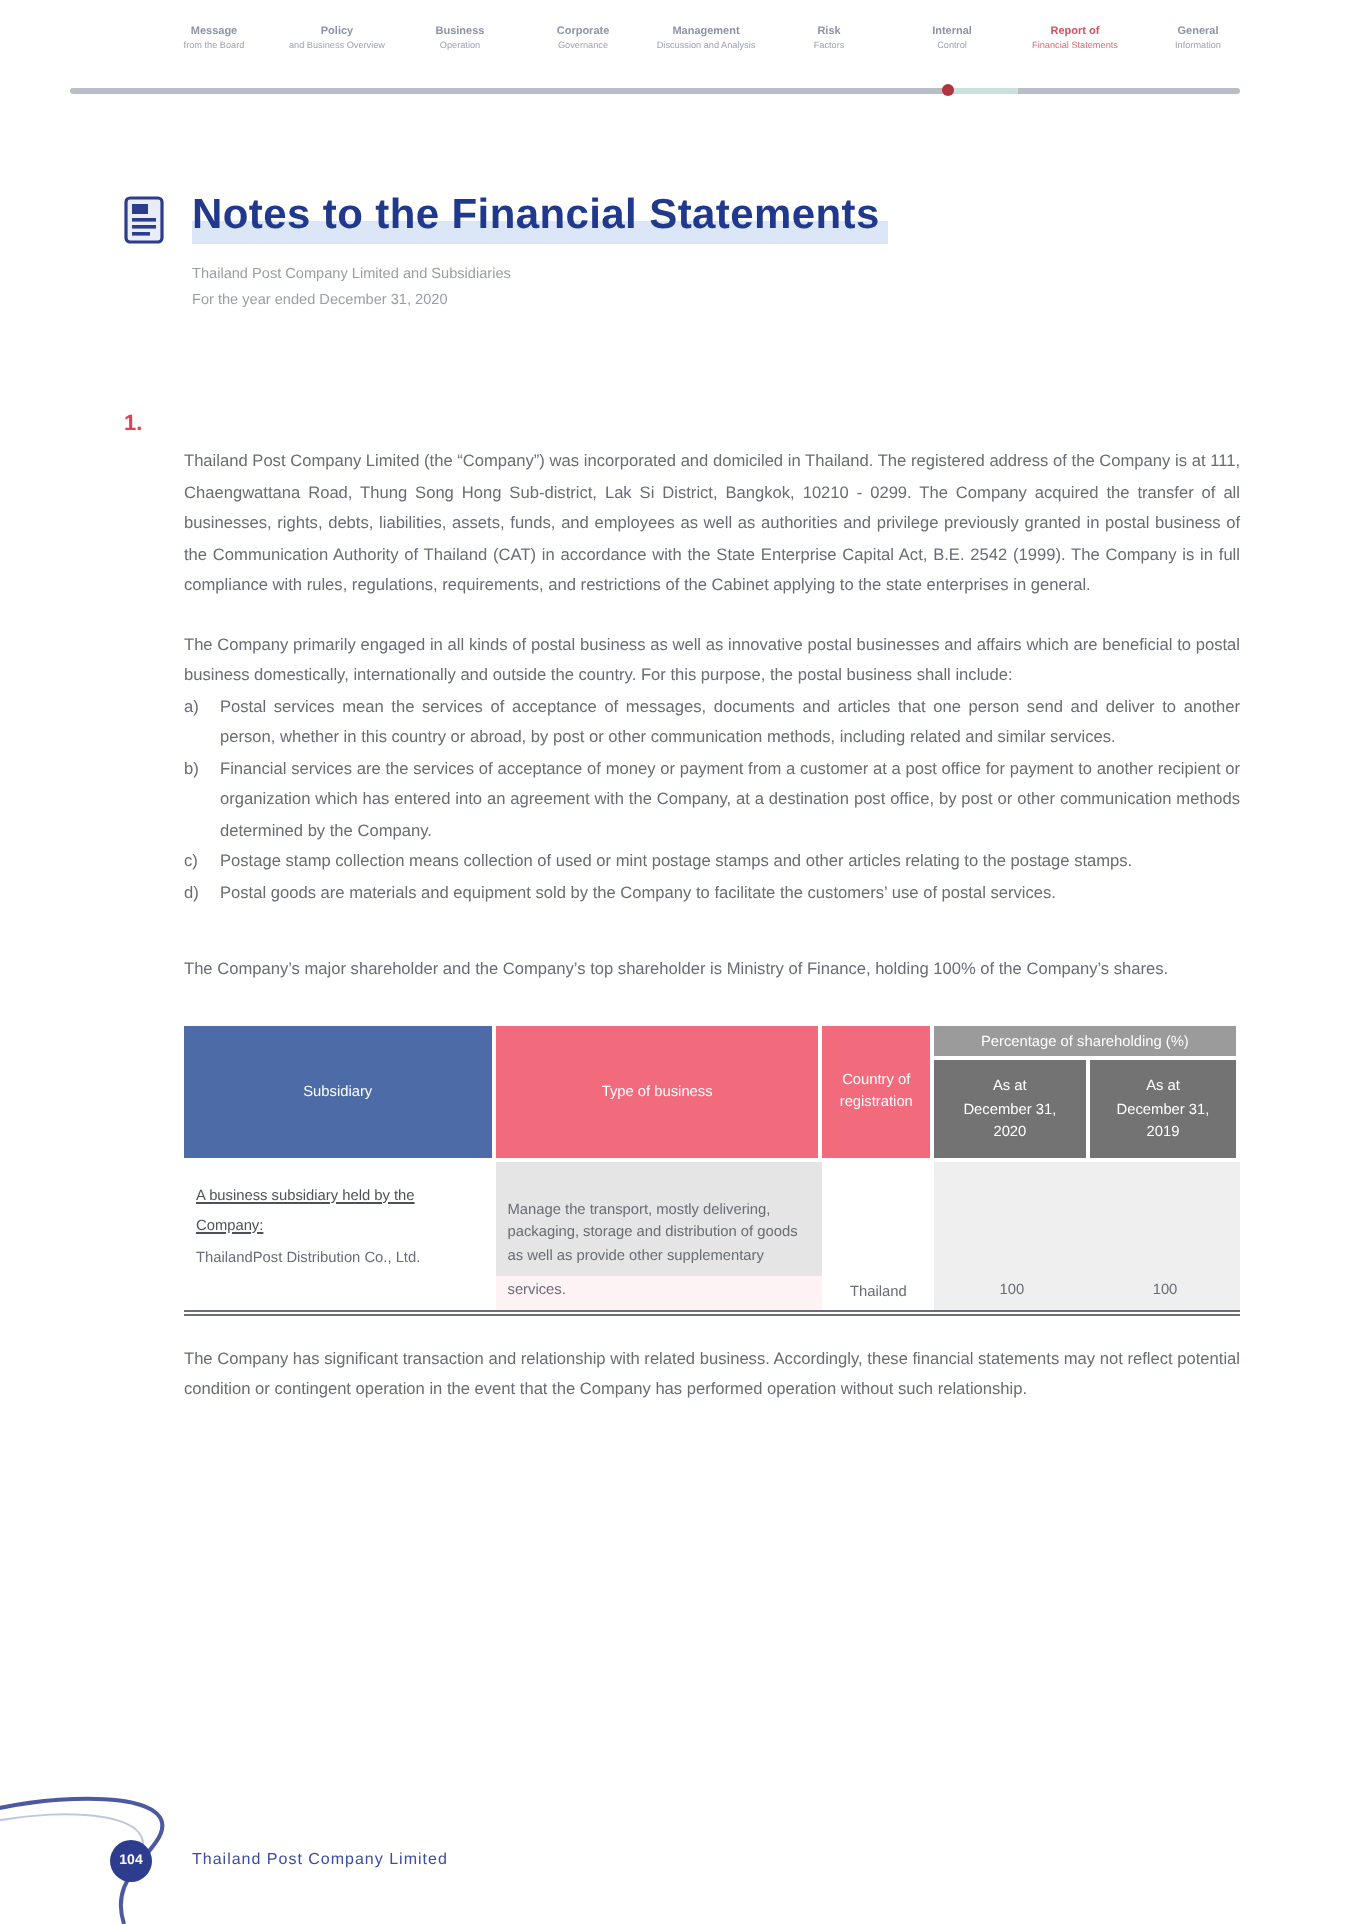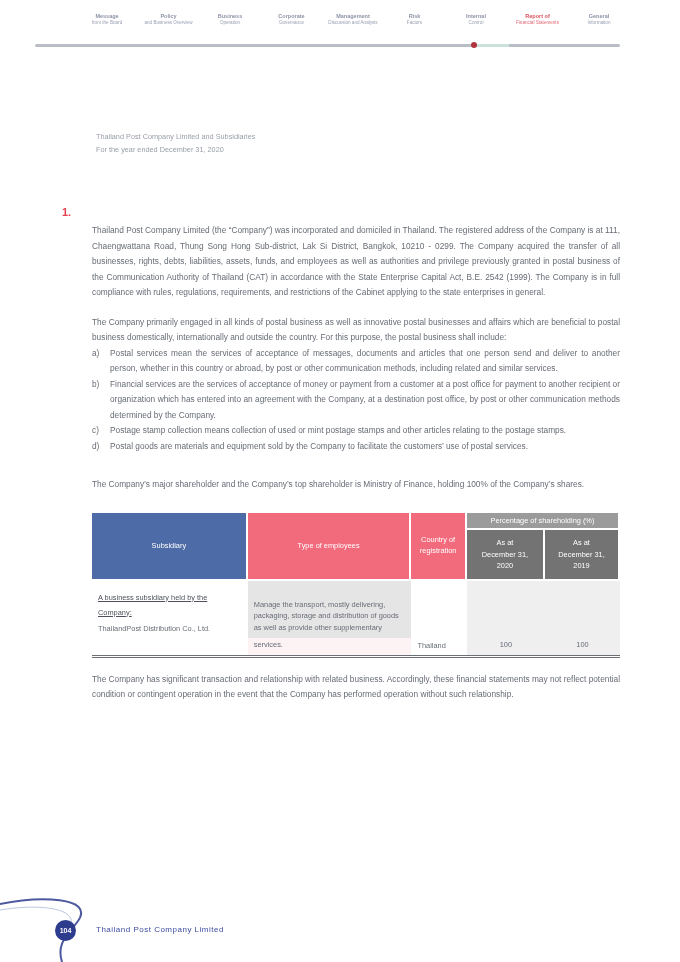--- a/index.html
+++ b/index.html
@@ -56,21 +56,21 @@
   th.h-pct  { background:#9c9b9c; color:#fff; font-size:6.8px; height:16px; }
   th.h-year { background:#737373; color:#fff; font-size:6.6px; line-height:1.5; white-space:pre-line; width:14.8%; height:50px; }
   th { border-right:2px solid #fff; border-bottom:2px solid #fff; font-weight:normal; text-align:center; padding:3px 2px; }
   th.h-sub, th.h-type, th.h-ctry { height:68px; }
   td { padding:2px 6px; color:#676c75; }
   td.c-sub { vertical-align:top; padding-top:9px; }
   .group-label { font-size:7.4px; color:#4d525a; text-decoration:underline; line-height:15px; max-width:140px; }
   .company-name { font-size:7.4px; color:#676c75; line-height:15px; margin-top:1px; }
   td.c-type { background:#e5e5e5; vertical-align:top; padding-top:16px; line-height:11.5px; font-size:7.4px; }
   td.c-type-last { background:#fdf3f5; vertical-align:bottom; font-size:7.4px; padding-bottom:6px; }
-  td.c-ctry { text-align:left; vertical-align:bottom; padding-bottom:4px;margin-top:20px; }
+  td.c-ctry { text-align:center; vertical-align:bottom; padding-bottom:4px;margin-top:20px; }
   td.c-gray { background:#efeff0; text-align:center; }
   td.c-gray-last { background:#efeff0; text-align:center; vertical-align:bottom; padding-bottom:6px; }
 
   
   .footer-deco { position:absolute; left:0; bottom:0; width:220px; height:75px; }
   .page-badge { position:absolute; left:55px; bottom:21px; width:21px; height:21px; border-radius:50%;
                 background:#2e3c8e; color:#fff; font-size:7px; font-weight:bold;
                 display:flex; align-items:center; justify-content:center; }
   .footer-company { position:absolute; left:96px; bottom:28px; font-size:8px; color:#3c4da0; letter-spacing:0.5px; }
 </style>
@@ -115,20 +115,30 @@
     <div class="nav-tab">
       <div class="t-top">General</div>
       <div class="t-sub">Information</div>
     </div>
   </nav>
   <div class="nav-rule">
     <span class="teal-seg"></span>
     <span class="dot"></span>
   </div>
 
+  <div class="title-row">
+    <svg class="doc-icon" viewBox="0 0 20 24">
+      <rect x="1" y="1" width="18" height="22" rx="2" fill="#e8edf8" stroke="#2e3c8e" stroke-width="1.6"></rect>
+      <rect x="4" y="4" width="8" height="5" fill="#2e3c8e"></rect>
+      <rect x="4" y="11" width="12" height="1.8" fill="#2e3c8e"></rect>
+      <rect x="4" y="14.5" width="12" height="1.8" fill="#2e3c8e"></rect>
+      <rect x="4" y="18" width="9" height="1.8" fill="#2e3c8e"></rect>
+    </svg>
+    <h1 class="page-title">Notes to the Financial Statements</h1>
+  </div>
   <div class="subtitle">
     <div>Thailand Post Company Limited and Subsidiaries</div>
     <div>For the year ended December 31, 2020</div>
   </div>
 
   <div class="section">
     <div class="sec-head">
       <span class="sec-num">1.</span>
     </div>
     <div class="sec-body">
@@ -154,21 +164,21 @@
         </li>
       </ol>
       <div class="gap-m"></div>
       <p class="para">The Company’s major shareholder and the Company’s top shareholder is Ministry of Finance, holding 100% of the Company’s shares.</p>
       <div class="gap-s"></div>
 
       <table class="subs">
         <thead>
           <tr>
             <th class="h-sub" rowspan="2">Subsidiary</th>
-            <th class="h-type" rowspan="2">Type of employees</th>
+            <th class="h-type" rowspan="2">Type of business</th>
             <th class="h-ctry" rowspan="2">Country of registration</th>
             <th class="h-pct" colspan="2">Percentage of shareholding (%)</th>
           </tr>
           <tr>
             <th class="h-year">As at
 December 31,
 2020</th>
             <th class="h-year">As at
 December 31,
 2019</th>

